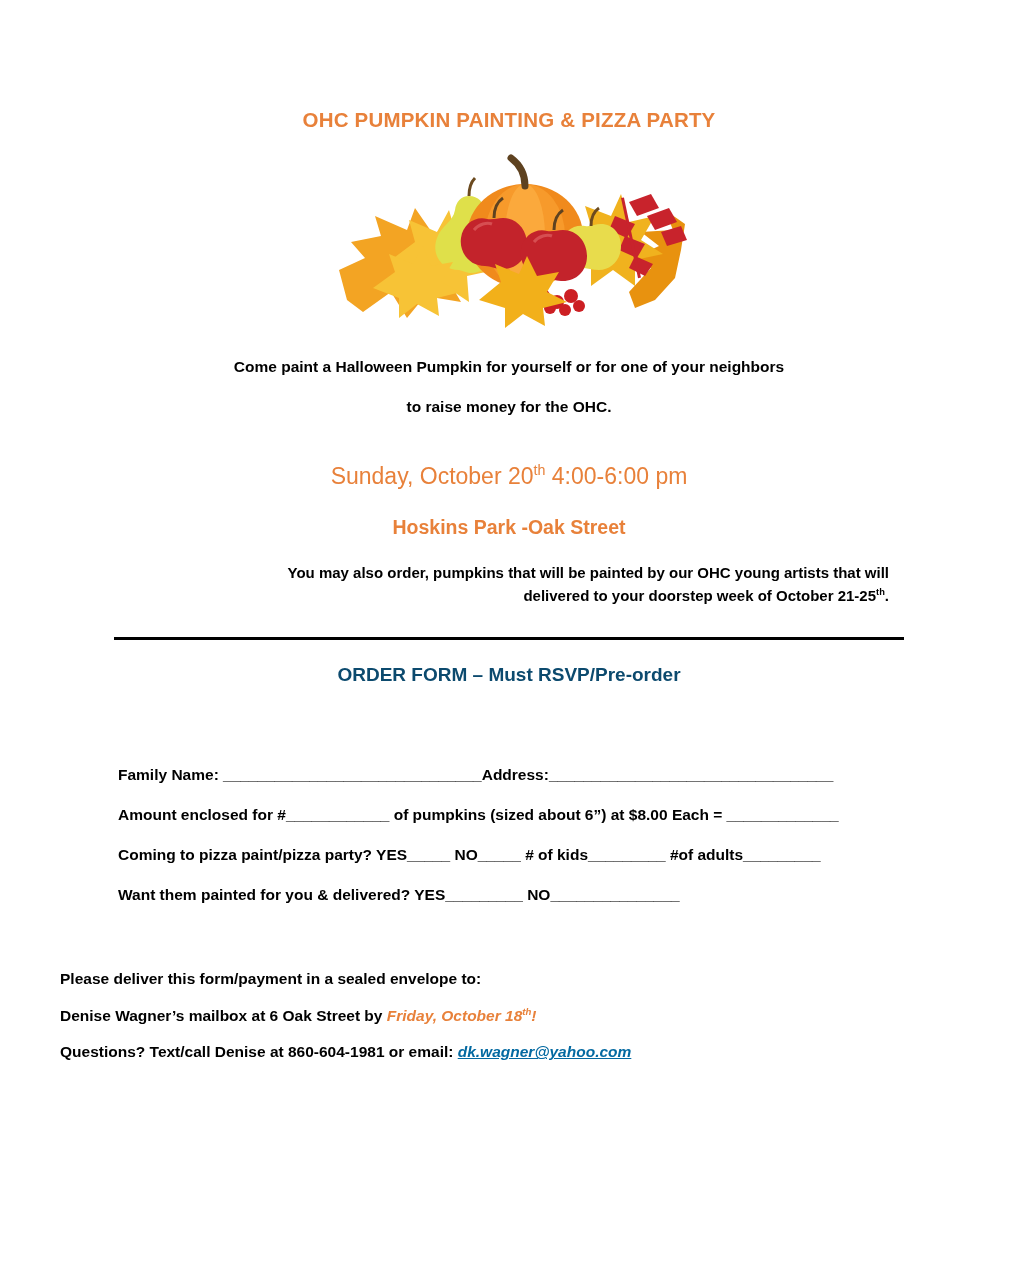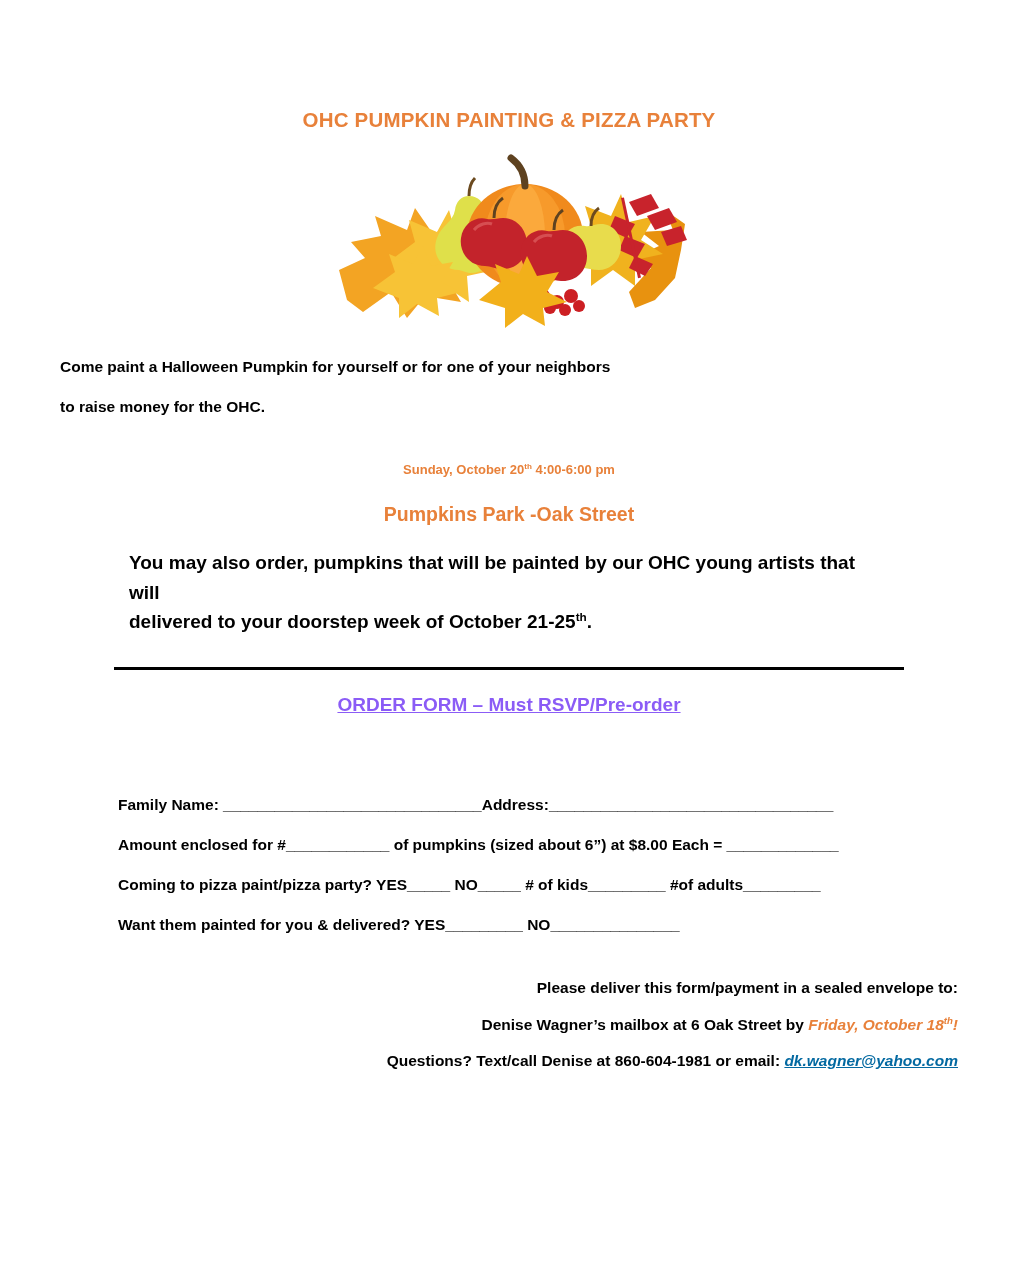--- a/index.html
+++ b/index.html
@@ -38,76 +38,76 @@
     align-items: flex-end;
     height: 186px;
   }
   .art {
     position: relative;
     width: 360px;
     height: 186px;
   }
   .body-lines {
     margin-top: 22px;
+    text-align: center;
   }
   .body-lines p {
     margin: 0 0 22px 0;
     font-weight: bold;
     font-size: 15.5px;
     color: #000;
   }
   .when {
     text-align: center;
     color: #E8813A;
-    font-weight: bold;
-    font-size: 13px;
+    font-weight: normal;
+    font-size: 23px;
     margin: 46px 0 0 0;
   }
   .where {
     text-align: center;
     color: #E8813A;
     font-weight: bold;
     font-size: 19.5px;
     margin: 26px 0 0 0;
   }
   .note {
     margin: 22px auto 0 auto;
     width: 760px;
-    text-align: left;
-    font-weight: bold;
-    font-size: 19px;
+    text-align: right;
+    font-weight: bold;
+    font-size: 15px;
     line-height: 1.55;
   }
   .divider {
     margin: 30px auto 0 auto;
     width: 790px;
     border-top: 3px solid #000;
   }
   .order-title {
     text-align: center;
-    color: #8b5cf6;
+    color: #0c4a6e;
     font-weight: bold;
     font-size: 19px;
     margin: 24px 0 0 0;
-    text-decoration: underline;
   }
   .form {
     margin-top: 80px;
     padding-left: 58px;
     padding-right: 40px;
   }
   .form-line {
     font-weight: bold;
     font-size: 15.5px;
     margin-bottom: 22px;
     white-space: nowrap;
   }
   .footer {
-    margin-top: 45px;
-    text-align: right;
+    margin-top: 66px;
+    text-align: left;
   }
   .footer p {
     margin: 0 0 18px 0;
     font-weight: bold;
     font-size: 15.5px;
   }
   .accent { color: #E8813A; font-style: italic; }
   .link {
     color: #0369a1;
     text-decoration: underline;
@@ -183,21 +183,21 @@
     </div>
   </div>
 
   <div class="body-lines">
     <p>Come paint a Halloween Pumpkin for yourself or for one of your neighbors</p>
     <p>to raise money for the OHC.</p>
   </div>
 
   <p class="when"><span>Sunday, October 20</span><sup>th</sup><span> 4:00-6:00 pm</span></p>
 
-  <p class="where">Pumpkins Park -Oak Street</p>
+  <p class="where">Hoskins Park -Oak Street</p>
 
   <div class="note">
     <span>You may also order, pumpkins that will be painted by our OHC young artists that will</span><br>
     <span>delivered to your doorstep week of October 21-25</span><sup>th</sup><span>.</span>
   </div>
 
   <div class="divider"></div>
 
   <p class="order-title">ORDER FORM – Must RSVP/Pre-order</p>
 

